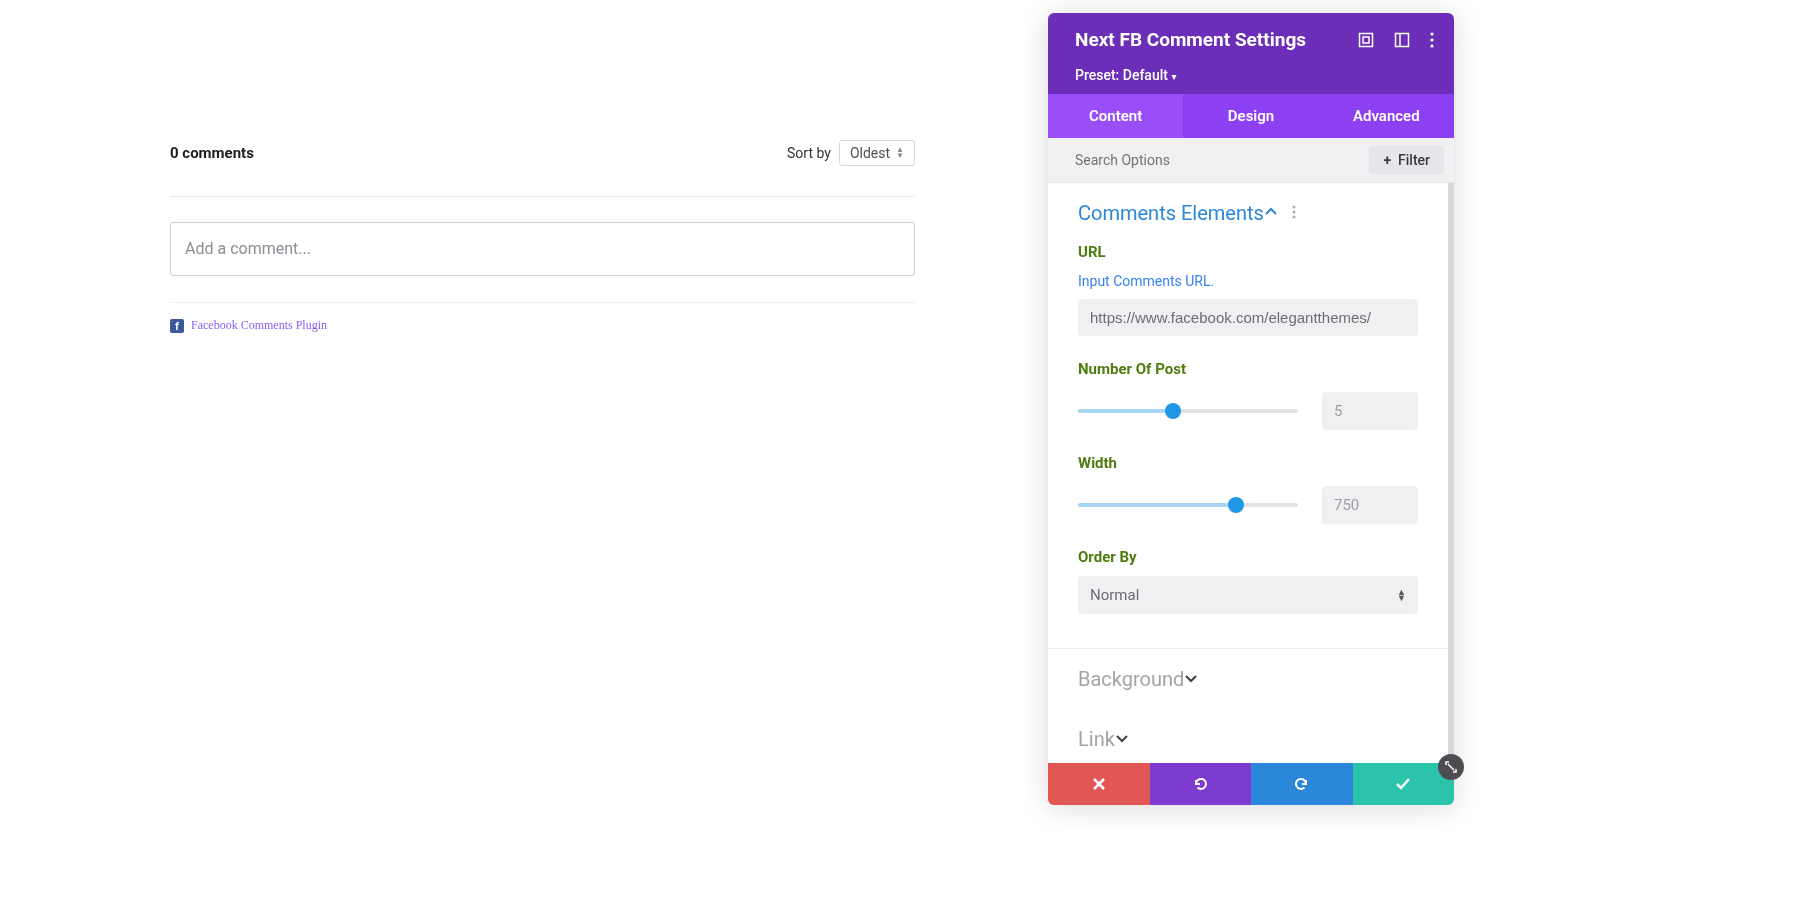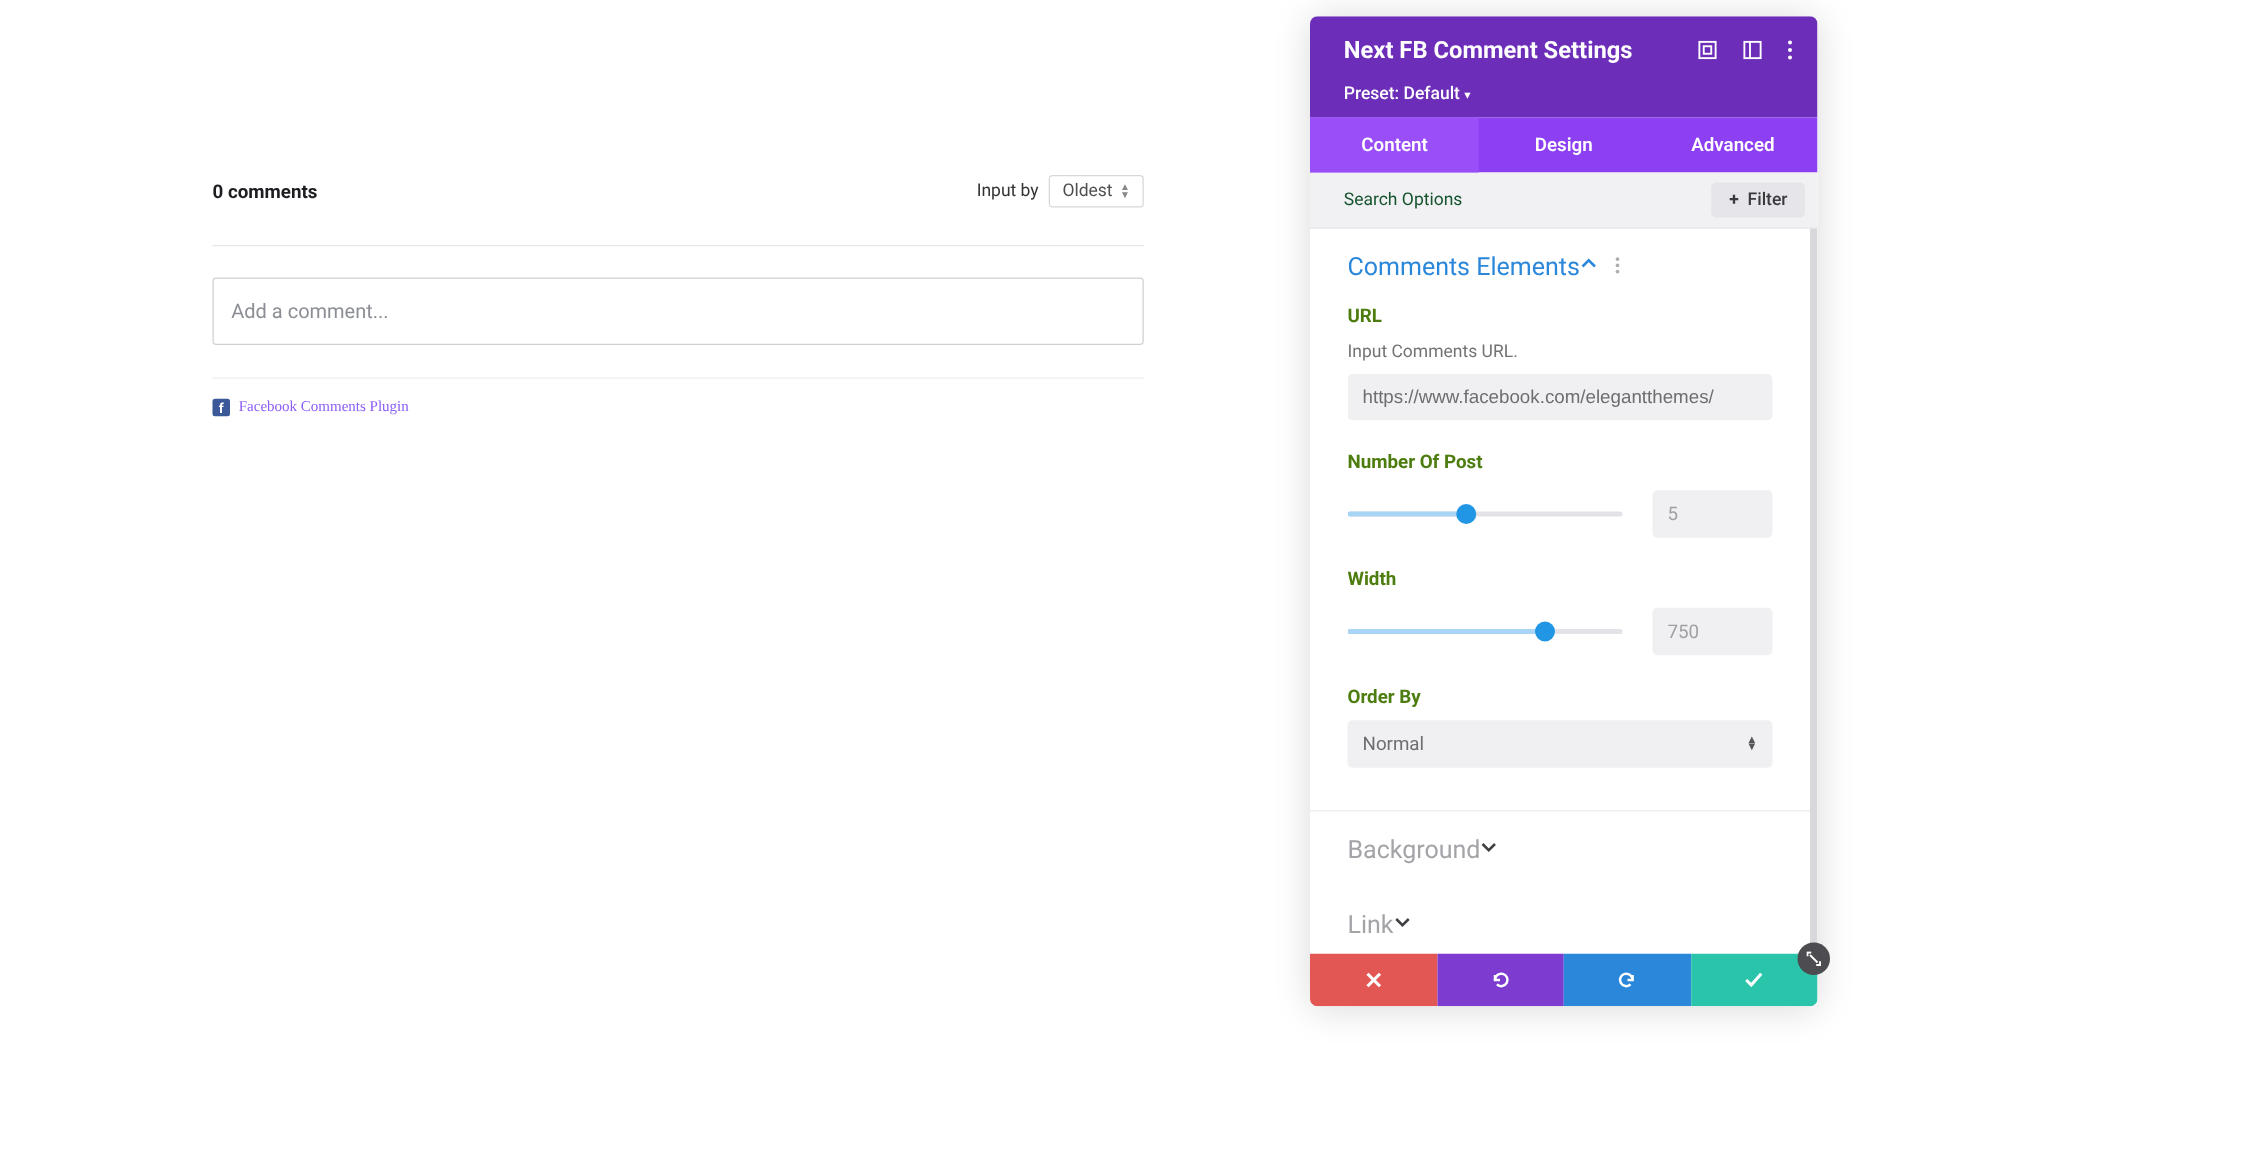--- a/index.html
+++ b/index.html
@@ -149,21 +149,21 @@
 
   .panel-search {
     display: flex;
     justify-content: space-between;
     align-items: center;
     padding: 8px 10px 8px 27px;
     background: #f1f1f4;
     border-bottom: 1px solid #e8e8ec;
   }
   .panel-search-input {
-    color: #14532d;
+    color: #737373;
     font-size: 14px;
   }
   .panel-filter {
     display: flex;
     align-items: center;
     gap: 7px;
     padding: 6px 14px;
     background: #e5e5ea;
     border-radius: 4px;
     color: #3a3a3d;
@@ -212,21 +212,21 @@
     color: #39393d;
   }
   .field-label {
     font-weight: 700;
     color: #4d7c0f;
     font-size: 15px;
     margin-top: 0px;
   }
   .field-sub {
     margin-top: 12px;
-    color: #737373;
+    color: #3b82f6;
     font-size: 14px;
   }
   .field-input {
     margin-top: 10px;
     width: 100%;
     padding: 10px 12px;
     background: #f0f0f3;
     border: none;
     border-radius: 4px;
     color: #6d6d72;
@@ -323,21 +323,21 @@
     cursor: nwse-resize;
   }
 </style>
 </head>
 <body>
 
 <div class="comments-area">
   <div class="comments-header">
     <div class="comments-count">0 comments</div>
     <div class="sortby-wrap">
-      <span>Input by</span>
+      <span>Sort by</span>
       <div class="sort-select">
         <span>Oldest</span>
         <span class="sort-carets">
           <span>▲</span>
             <span>▼</span>
         </span>
       </div>
     </div>
   </div>
 

